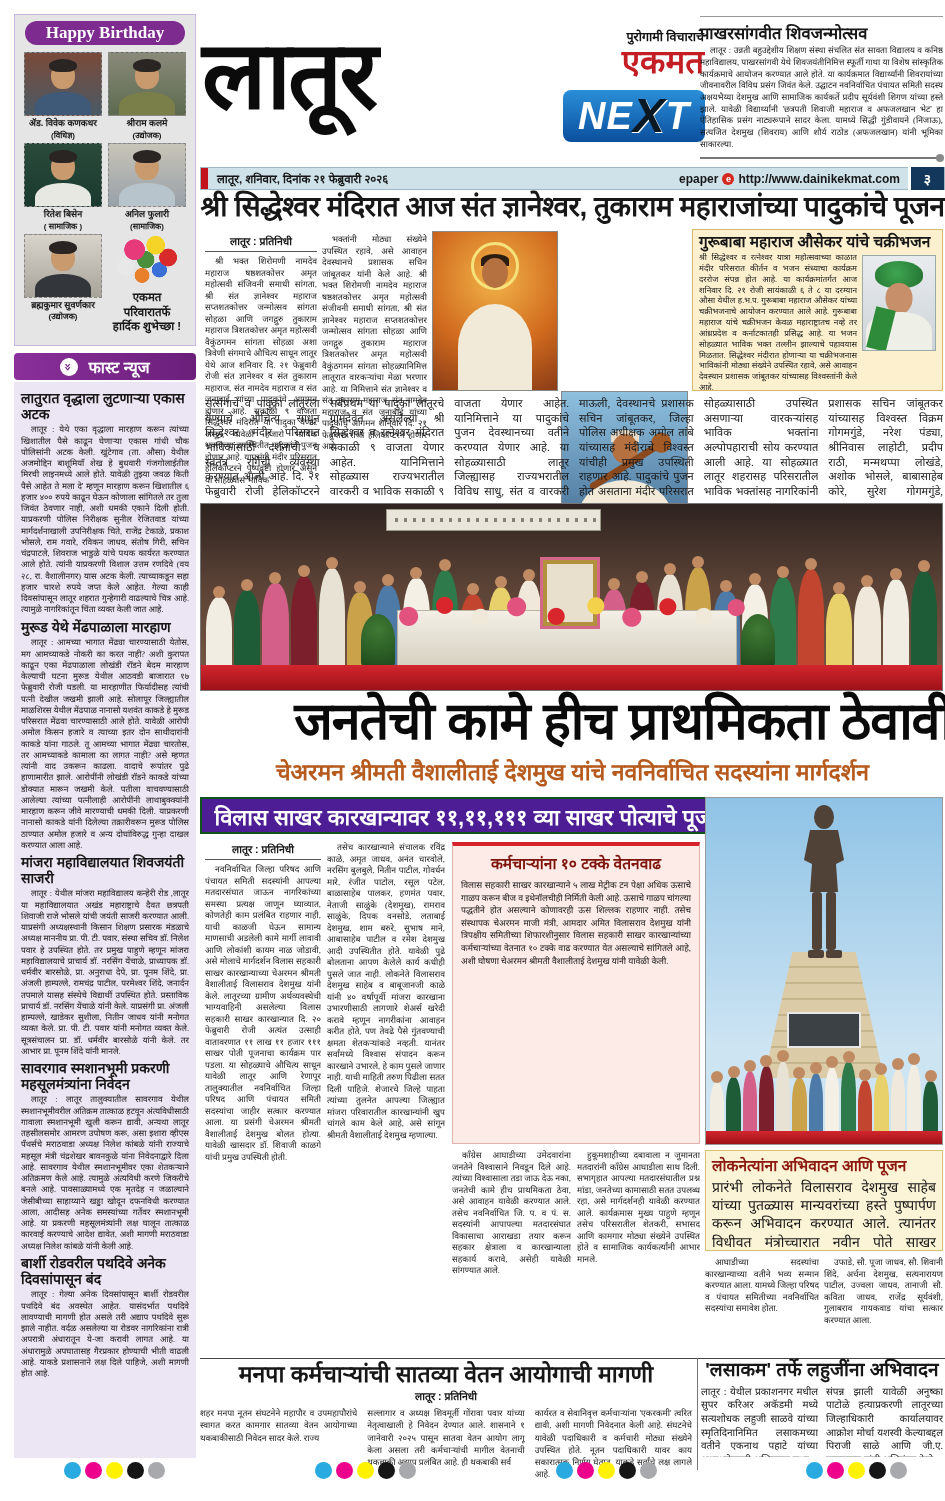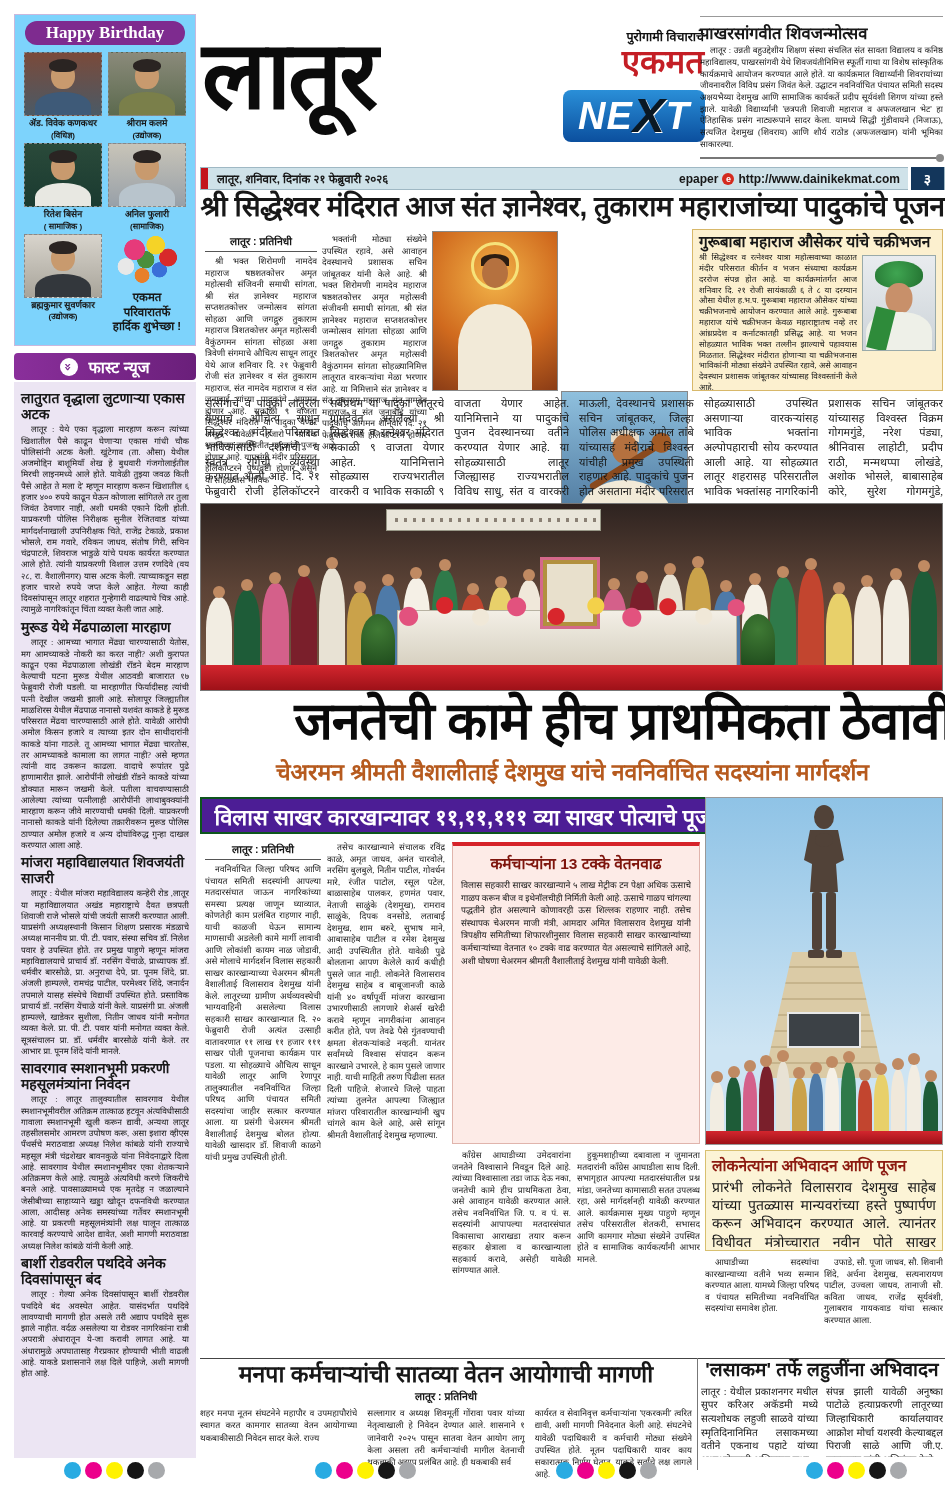--- a/index.html
+++ b/index.html
@@ -3,21 +3,21 @@
 <meta charset="utf-8">
 <style>
 *{margin:0;padding:0;box-sizing:border-box}
 html,body{background:#fff}
 body{width:945px;height:1501px;position:relative;font-family:"Liberation Serif","DejaVu Serif",serif;color:#171717;overflow:hidden}
 .abs{position:absolute}
 .bodytxt{font-size:8.6px;line-height:1.34;text-align:justify;overflow:hidden}
 .bodytxt p{text-indent:10px}
 h1,h2,h3,.sansb{font-family:"Liberation Sans","DejaVu Sans",sans-serif}
 
-#birthday-box{left:14px;top:14px;width:182px;height:332px;background:#7dd3fc;border:1px solid #c9b8dd;padding:5px 4px}
+#birthday-box{left:14px;top:14px;width:182px;height:332px;background:#e5e5e5;border:1px solid #c9b8dd;padding:5px 4px}
 .bb-header{background:#7e2b8f;border-radius:14px;color:#fff;text-align:center;font:700 17px "Liberation Serif",serif;padding:2px 0;margin:1px 6px 7px}
 .bb-grid{display:flex;flex-wrap:wrap;justify-content:center}
 .bb-cell{width:84px;text-align:center;margin-bottom:3px}
 .headshot{width:78px;height:64px;margin:0 auto;border:1px dashed #888;position:relative;overflow:hidden}
 .hd-head{position:absolute;left:50%;top:9px;transform:translateX(-50%);width:24px;height:27px;border-radius:50% 50% 45% 45%;background:#c89a6e}
 .hd-head:before{content:"";position:absolute;top:-3px;left:-2px;right:-2px;height:13px;border-radius:50% 50% 40% 40%;background:#2a2422}
 .hd-torso{position:absolute;left:50%;bottom:-5px;transform:translateX(-50%);width:56px;height:28px;border-radius:50% 50% 0 0}
 .bb-name{font:700 9px/1.2 "Liberation Sans",sans-serif;margin-top:2px}
 .bb-role{font:700 8px "Liberation Sans",sans-serif}
 .bouquet{width:62px;height:56px;margin:0 auto;background:
@@ -384,21 +384,21 @@
 
 <div class="abs bodytxt" id="v-col1">
   <div class="byline">लातूर : प्रतिनिधी</div>
   <p>नवनिर्वाचित जिल्हा परिषद आणि पंचायत समिती सदस्यांनी आपल्या मतदारसंघात जाऊन नागरिकांच्या समस्या प्रत्यक्ष जाणून घ्याव्यात, कोणतेही काम प्रलंबित राहणार नाही, याची काळजी घेऊन सामान्य माणसाची अडलेली कामे मार्गी लावावी आणि लोकांशी कायम नाळ जोडावी, असे मोलाचे मार्गदर्शन विलास सहकारी साखर कारखान्याच्या चेअरमन श्रीमती वैशालीताई विलासराव देशमुख यांनी केले. लातूरच्या ग्रामीण अर्थव्यवस्थेची भाग्यवाहिनी असलेल्या विलास सहकारी साखर कारखान्यात दि. २० फेब्रुवारी रोजी अत्यंत उत्साही वातावरणात ११ लाख ११ हजार १११ साखर पोती पूजनाचा कार्यक्रम पार पडला. या सोहळ्याचे औचित्य साधून यावेळी लातूर आणि रेणापूर तालुक्यातील नवनिर्वाचित जिल्हा परिषद आणि पंचायत समिती सदस्यांचा जाहीर सत्कार करण्यात आला. या प्रसंगी चेअरमन श्रीमती वैशालीताई देशमुख बोलत होत्या. यावेळी खासदार डॉ. शिवाजी काळगे यांची प्रमुख उपस्थिती होती.</p>
 </div>
 <div class="abs bodytxt" id="v-col2">
   <p>तसेच कारखान्याने संचालक रविंद्र काळे, अमृत जाधव, अनंत चारवोले, नरसिंग बुलबुले, नितीन पाटील, गोवर्धन मारे, रंजीत पाटोल, रसूल पटेल, बाळासाहेब पालकर, हणमंत पवार, नेताजी साळुंके (देशमुख), रामराव साळुंके, दिपक वनसोडे, लताबाई देशमुख, शाम बरुरे, सुभाष माने, आबासाहेब पाटील व रमेश देशमुख आदी उपस्थितीत होते. यावेळी पुढे बोलताना आपण केलेले कार्य कधीही पुसले जात नाही. लोकनेते विलासराव देशमुख साहेब व बाबूजानजी काळे यांनी ४० वर्षांपूर्वी मांजरा कारखाना उभारणीसाठी लागणारे शेअर्स खरेदी करावे म्हणून नागरीकांना आवाहन करीत होते, पण तेवढे पैसे गुंतवण्याची क्षमता शेतकऱ्यांकडे नव्हती. यानंतर सर्वांमध्ये विश्वास संपादन करून कारखाने उभारले, हे काम पुसले जाणार नाही. याची माहिती तरुण पिढीला सतत दिली पाहिजे. शेजारचे जिल्हे पाहता त्यांच्या तुलनेत आपल्या जिल्ह्यात मांजरा परिवारातील कारखान्यांनी खुप चांगले काम केले आहे, असे सांगून श्रीमती वैशालीताई देशमुख म्हणाल्या.</p>
 </div>
 
 <div class="abs" id="salary-box">
-  <h3>कर्मचाऱ्यांना 13 टक्के वेतनवाढ</h3>
+  <h3>कर्मचाऱ्यांना १० टक्के वेतनवाढ</h3>
   <div class="bodytxt">विलास सहकारी साखर कारखान्याने ५ लाख मेट्रीक टन पेक्षा अधिक ऊसाचे गाळप करून बीज व इथेनॉलचीही निर्मिती केली आहे. ऊसाचे गाळप चांगल्या पद्धतीने होत असल्याने कोणावरही ऊस शिल्लक राहणार नाही. तसेच संस्थापक चेअरमन माजी मंत्री, आमदार अमित विलासराव देशमुख यांनी त्रिपक्षीय समितीच्या शिफारशीनुसार विलास सहकारी साखर कारखान्यांच्या कर्मचाऱ्यांच्या वेतनात १० टक्के वाढ करण्यात येत असल्याचे सांगितले आहे, अशी घोषणा चेअरमन श्रीमती वैशालीताई देशमुख यांनी यावेळी केली.</div>
 </div>
 
 <div class="abs bodytxt" id="v-col3">
     <p>काँग्रेस आघाडीच्या उमेदवारांना जनतेने विश्वासाने निवडून दिले आहे. त्यांच्या विश्वासाला तडा जाऊ देऊ नका, जनतेची कामे हीच प्राथमिकता ठेवा, असे आवाहन यावेळी करण्यात आले. तसेच नवनिर्वाचित जि. प. व पं. स. सदस्यांनी आपापल्या मतदारसंघात विकासाचा आराखडा तयार करून सहकार क्षेत्राला व कारखान्याला सहकार्य करावे, असेही यावेळी सांगण्यात आले.</p>
   </div>
 <div class="abs bodytxt" id="v-col4">
     <p>हुकूमशाहीच्या दबावाला न जुमानता मतदारांनी काँग्रेस आघाडीला साथ दिली. सभागृहात आपल्या मतदारसंघातील प्रश्न मांडा, जनतेच्या कामासाठी सतत उपलब्ध रहा, असे मार्गदर्शनही यावेळी करण्यात आले. कार्यक्रमास मुख्य पाहुणे म्हणून तसेच परिसरातील शेतकरी, सभासद आणि कामगार मोठ्या संख्येने उपस्थित होते व सामाजिक कार्यकर्त्यांनी आभार मानले.</p>
   </div>
 

